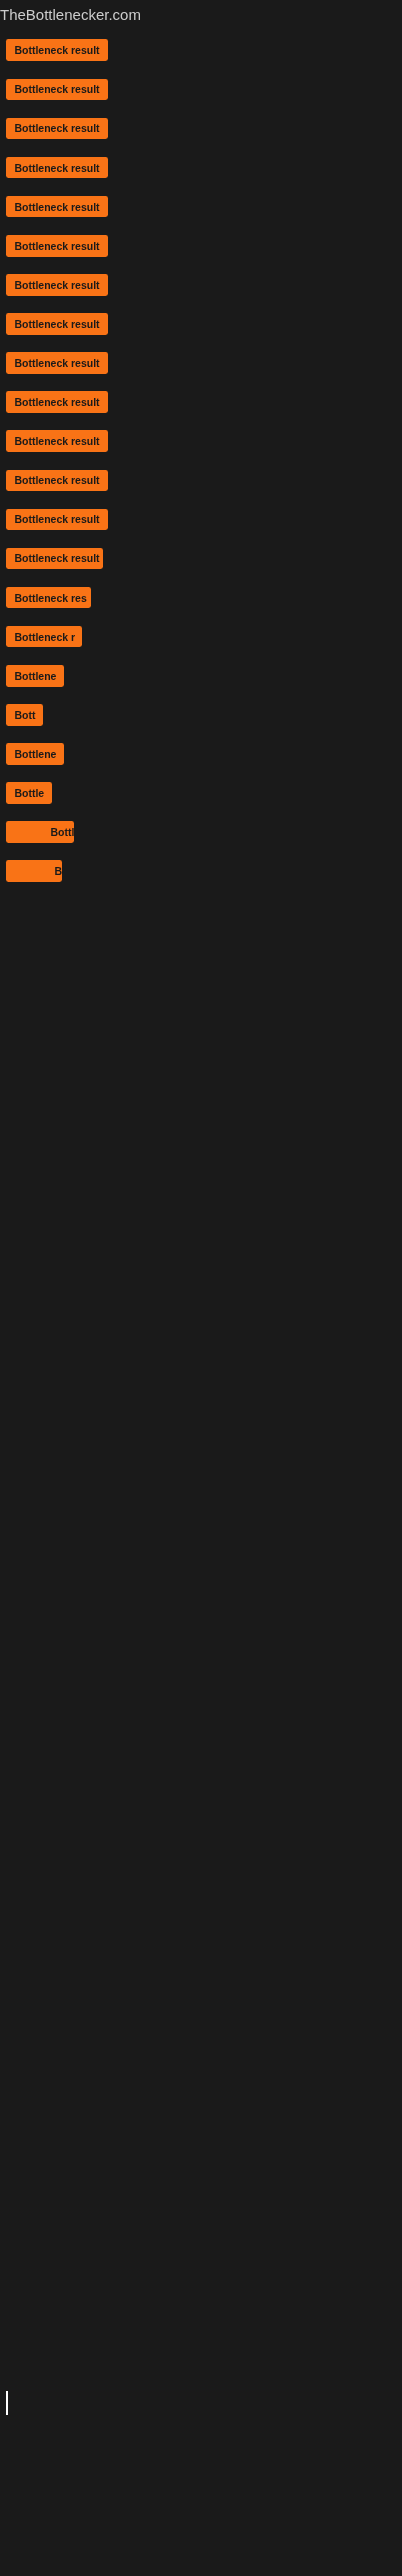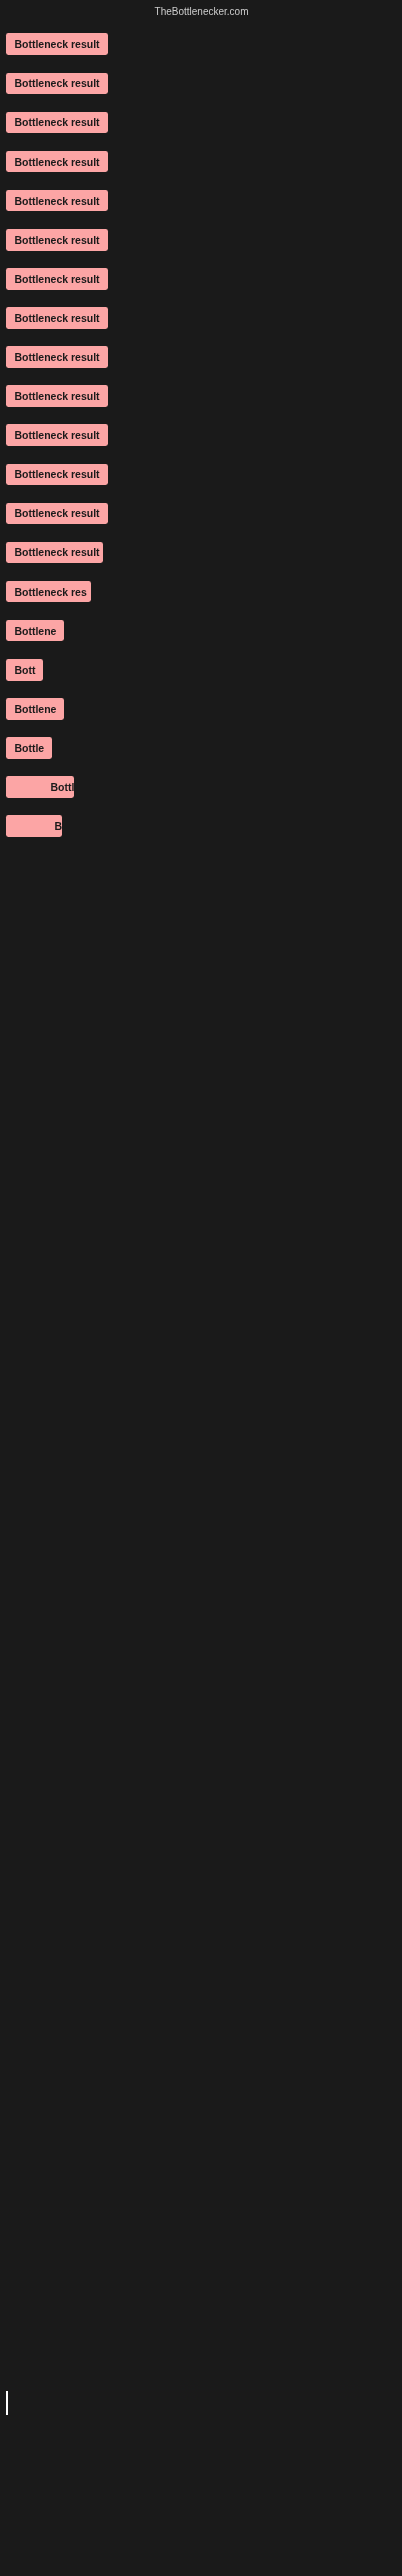--- a/index.html
+++ b/index.html
@@ -10,35 +10,34 @@
 
     body {
       width: 403px;
       min-height: 2576px;
       background-color: #1a1a1a;
       font-family: Arial, sans-serif;
       position: relative;
     }
 
     .site-header {
-      text-align: center;
       padding: 6.4px 0 9.7px 0;
       color: #cccccc;
-      font-size: 10px;
+      font-size: 15px;
       font-weight: normal;
     }
 
     .bottleneck-item {
       margin: 0 0 14.5px 0;
       padding: 0 6.4px;
     }
 
     .bottleneck-badge {
       display: inline-block;
-      background-color: #fca5a5;
+      background-color: #f97316;
       color: #1a1a1a;
       font-size: 10.5px;
       font-weight: bold;
       padding: 4.8px 8px;
       border-radius: 2.4px;
       white-space: nowrap;
       overflow: hidden;
     }
 
     .cursor-line {
@@ -70,20 +69,21 @@
     <div class="bottleneck-item"><span class="bottleneck-badge" style="max-width: 105px; overflow: hidden;">Bottleneck result</span></div>
     <div class="bottleneck-item"><span class="bottleneck-badge" style="max-width: 105px; overflow: hidden;">Bottleneck result</span></div>
     <div class="bottleneck-item"><span class="bottleneck-badge" style="max-width: 105px; overflow: hidden;">Bottleneck result</span></div>
     <div class="bottleneck-item"><span class="bottleneck-badge" style="max-width: 105px; overflow: hidden;">Bottleneck result</span></div>
     <div class="bottleneck-item"><span class="bottleneck-badge" style="max-width: 105px; overflow: hidden;">Bottleneck result</span></div>
     <div class="bottleneck-item"><span class="bottleneck-badge" style="max-width: 105px; overflow: hidden;">Bottleneck result</span></div>
     <div class="bottleneck-item"><span class="bottleneck-badge" style="max-width: 105px; overflow: hidden;">Bottleneck result</span></div>
     <div class="bottleneck-item"><span class="bottleneck-badge" style="max-width: 105px; overflow: hidden;">Bottleneck result</span></div>
     <div class="bottleneck-item"><span class="bottleneck-badge" style="max-width: 97px; overflow: hidden;">Bottleneck result</span></div>
     <div class="bottleneck-item"><span class="bottleneck-badge" style="max-width: 85px; overflow: hidden; text-align: center;">Bottleneck res</span></div>
+    <div class="bottleneck-item"><span class="bottleneck-badge" style="max-width: 76px; overflow: hidden;">Bottleneck r</span></div>
     <div class="bottleneck-item"><span class="bottleneck-badge" style="max-width: 60px; overflow: hidden;">Bottlene</span></div>
     <div class="bottleneck-item"><span class="bottleneck-badge" style="max-width: 40px; overflow: hidden;">Bott</span></div>
     <div class="bottleneck-item"><span class="bottleneck-badge" style="max-width: 60px; overflow: hidden;">Bottlene</span></div>
     <div class="bottleneck-item"><span class="bottleneck-badge" style="max-width: 48px; overflow: hidden;">Bottle</span></div>
     <div class="bottleneck-item"><span class="bottleneck-badge" style="max-width: 68px; overflow: hidden; padding-left: 44px;">Bottleneck</span></div>
     <div class="bottleneck-item"><span class="bottleneck-badge" style="max-width: 31px; overflow: hidden; padding-left: 48px;">Bo</span></div>
   </div>
 
 <div class="cursor-line"></div>
 

